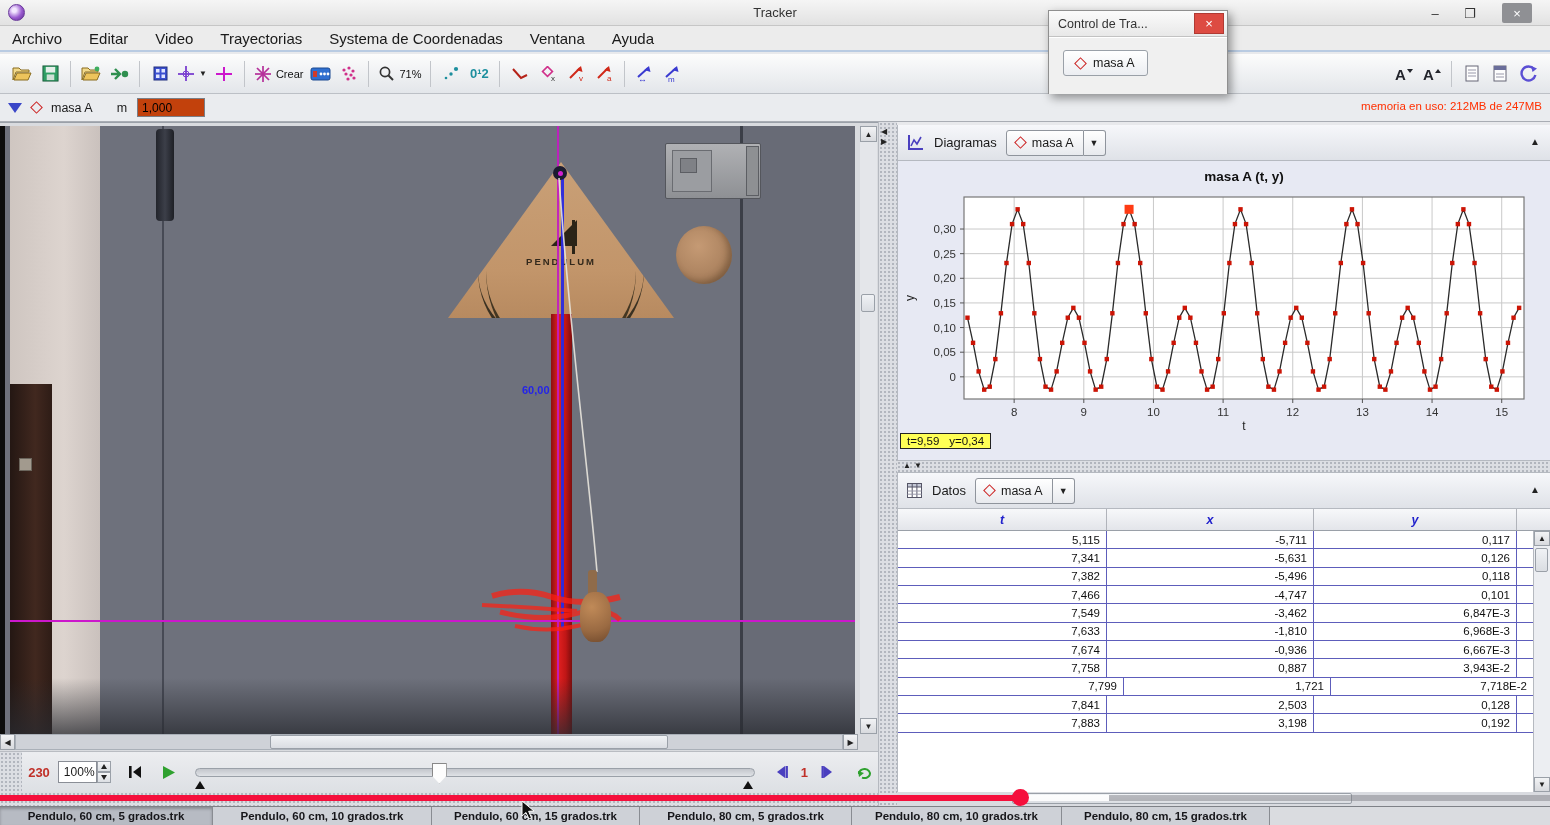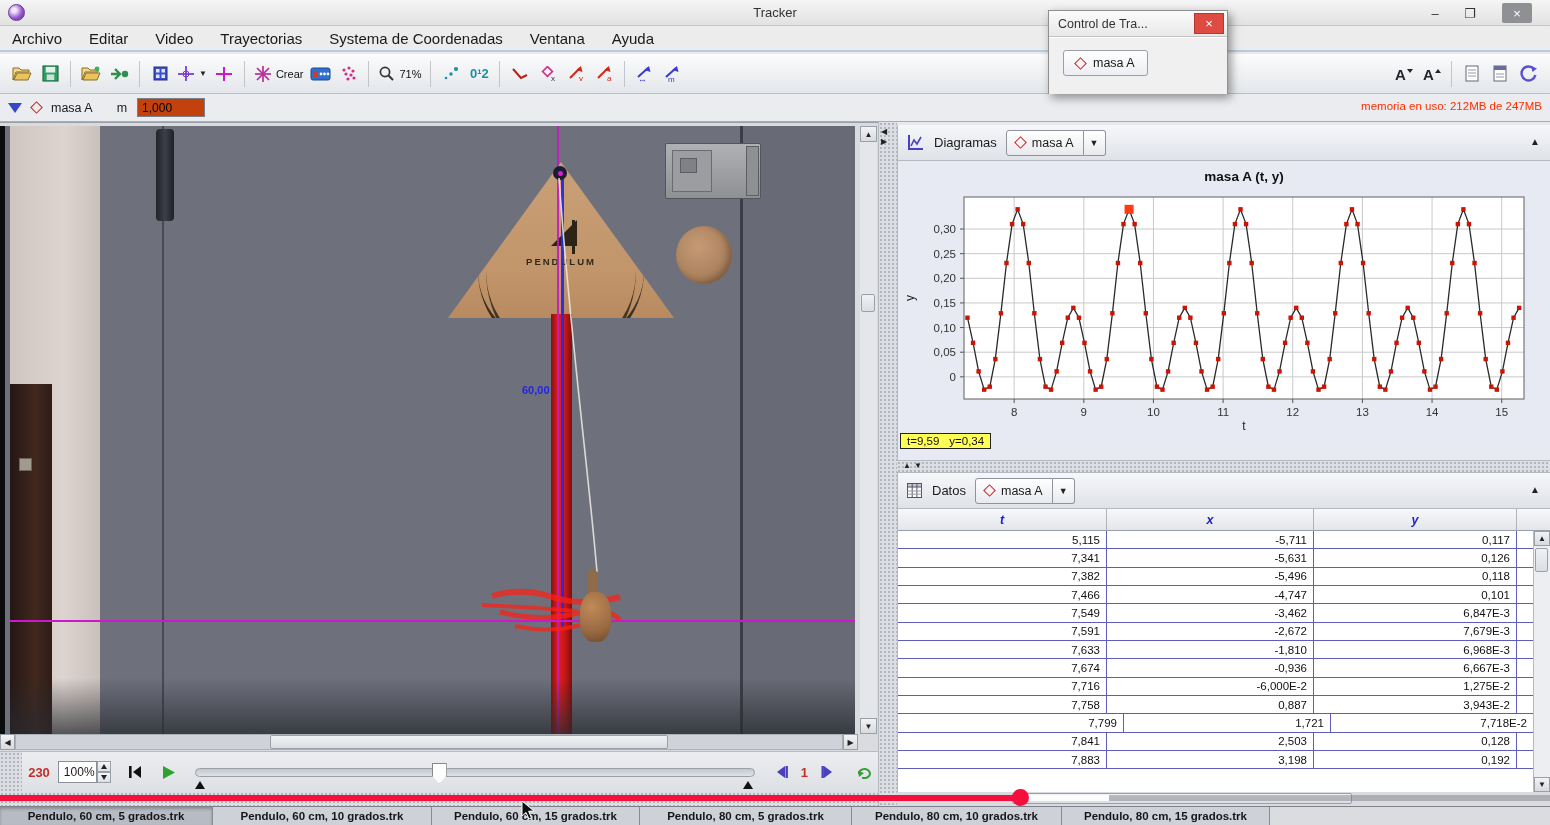--- a/index.html
+++ b/index.html
@@ -712,38 +712,28 @@
           <div class="tcell" style="width: 209px;">7,466</div>
           <div class="tcell" style="width: 207px;">-4,747</div>
           <div class="tcell" style="width: 203px;">0,101</div>
         </div>
         <div class="trow">
           <div class="tcell" style="width: 209px;">7,549</div>
           <div class="tcell" style="width: 207px;">-3,462</div>
           <div class="tcell" style="width: 203px; text-align: center;">6,847E-3</div>
         </div>
         <div class="trow">
-          <div class="tcell" style="width: 209px;">7,591</div>
-          <div class="tcell" style="width: 207px;">-2,672</div>
-          <div class="tcell" style="width: 203px;">7,679E-3</div>
-        </div>
-        <div class="trow">
           <div class="tcell" style="width: 209px;">7,633</div>
           <div class="tcell" style="width: 207px;">-1,810</div>
           <div class="tcell" style="width: 203px;">6,968E-3</div>
         </div>
         <div class="trow">
           <div class="tcell" style="width: 209px;">7,674</div>
           <div class="tcell" style="width: 207px;">-0,936</div>
           <div class="tcell" style="width: 203px;">6,667E-3</div>
-        </div>
-        <div class="trow">
-          <div class="tcell" style="width: 209px;">7,716</div>
-          <div class="tcell" style="width: 207px;">-6,000E-2</div>
-          <div class="tcell" style="width: 203px;">1,275E-2</div>
         </div>
         <div class="trow">
           <div class="tcell" style="width: 209px;">7,758</div>
           <div class="tcell" style="width: 207px;">0,887</div>
           <div class="tcell" style="width: 203px;">3,943E-2</div>
         </div>
         <div class="trow">
           <div class="tcell" style="width: 226px;">7,799</div>
           <div class="tcell" style="width: 207px;">1,721</div>
           <div class="tcell" style="width: 203px;">7,718E-2</div>

